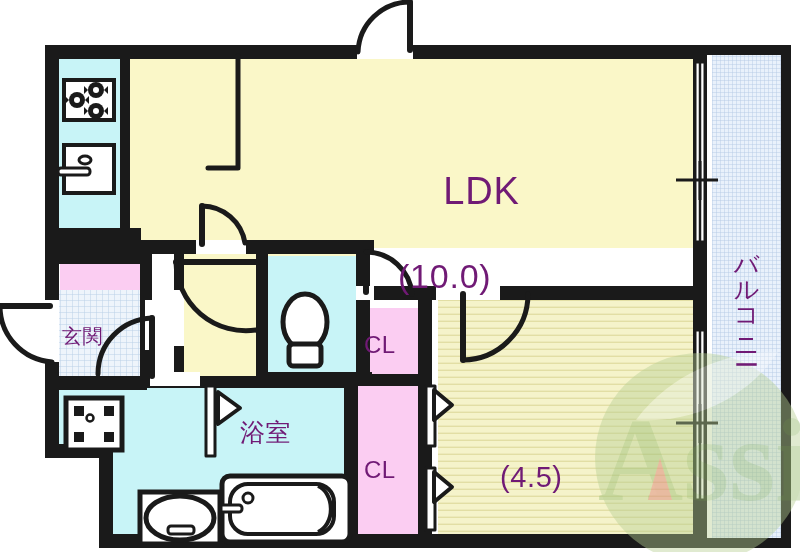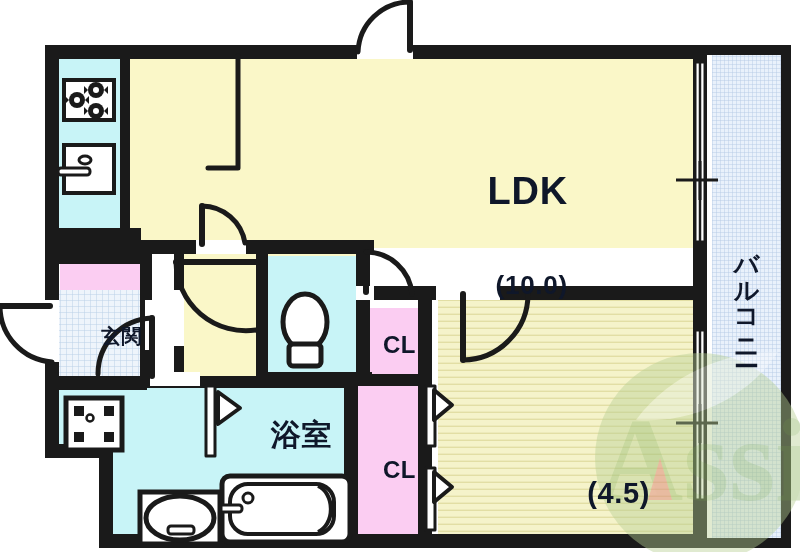--- a/index.html
+++ b/index.html
@@ -1,28 +1,28 @@
 <!DOCTYPE html>
 <html><head>
 <meta charset="utf-8">
 <title>Floor Plan</title>
 <style>
   html,body{margin:0;padding:0;background:#ffffff;}
   body{width:800px;height:552px;overflow:hidden;
        font-family:"Liberation Sans","DejaVu Sans",sans-serif;}
   #plan{position:relative;width:800px;height:552px;background:#ffffff;}
   #plan svg{display:block;}
-  .lbl{position:absolute;font-weight:bold;color:#0f172a;letter-spacing:0.02em;
-       white-space:pre;line-height:1.15;text-align:right;pointer-events:none;}
+  .lbl{position:absolute;font-weight:normal;color:#701a75;letter-spacing:0.02em;
+       white-space:pre;line-height:1.15;text-align:left;pointer-events:none;}
   #ldk-label{left:398px;top:126px;width:170px;font-size:38px;}
-  #ldk-label .sub{font-size:26px;display:block;margin-top:14px;}
+  #ldk-label .sub{font-size:34px;display:block;margin-top:0;}
   #washitsu-label{left:500px;top:390px;width:150px;font-size:30px;}
-  #washitsu-label .sub{font-size:29px;display:block;margin-top:18px;}
+  #washitsu-label .sub{font-size:29px;display:block;margin-top:2px;}
   #genkan-label{left:62px;top:325px;width:80px;font-size:20px;}
-  #yokushitsu-label{left:240px;top:418px;width:92px;font-size:30px;}
+  #yokushitsu-label{left:240px;top:418px;width:92px;font-size:25px;}
   #cl1-label{left:364px;top:331px;width:52px;font-size:24px;}
   #cl2-label{left:364px;top:456px;width:52px;font-size:24px;}
   #balcony-label{left:727px;top:236px;width:34px;font-size:25px;
        writing-mode:vertical-rl;text-orientation:upright;}
 </style>
 </head>
 <body>
 
 <div id="plan">
 

